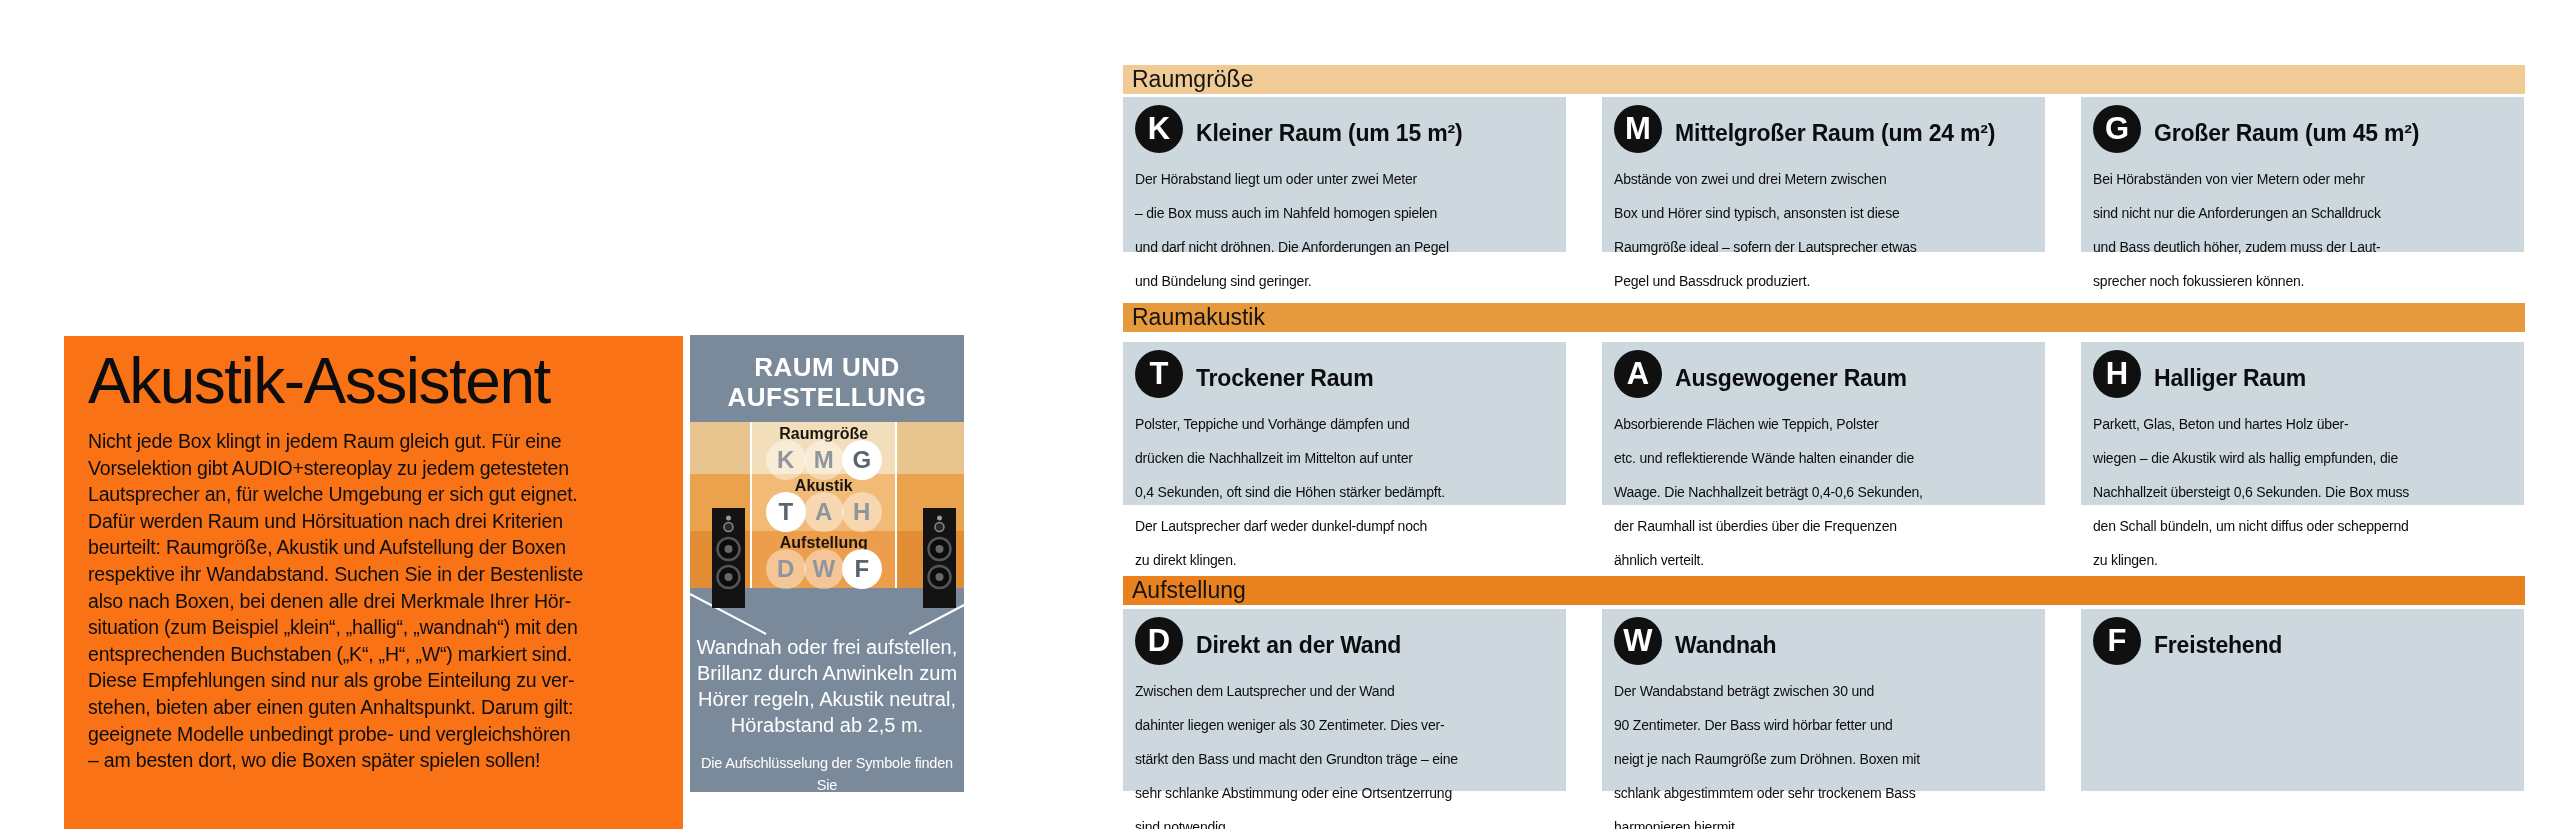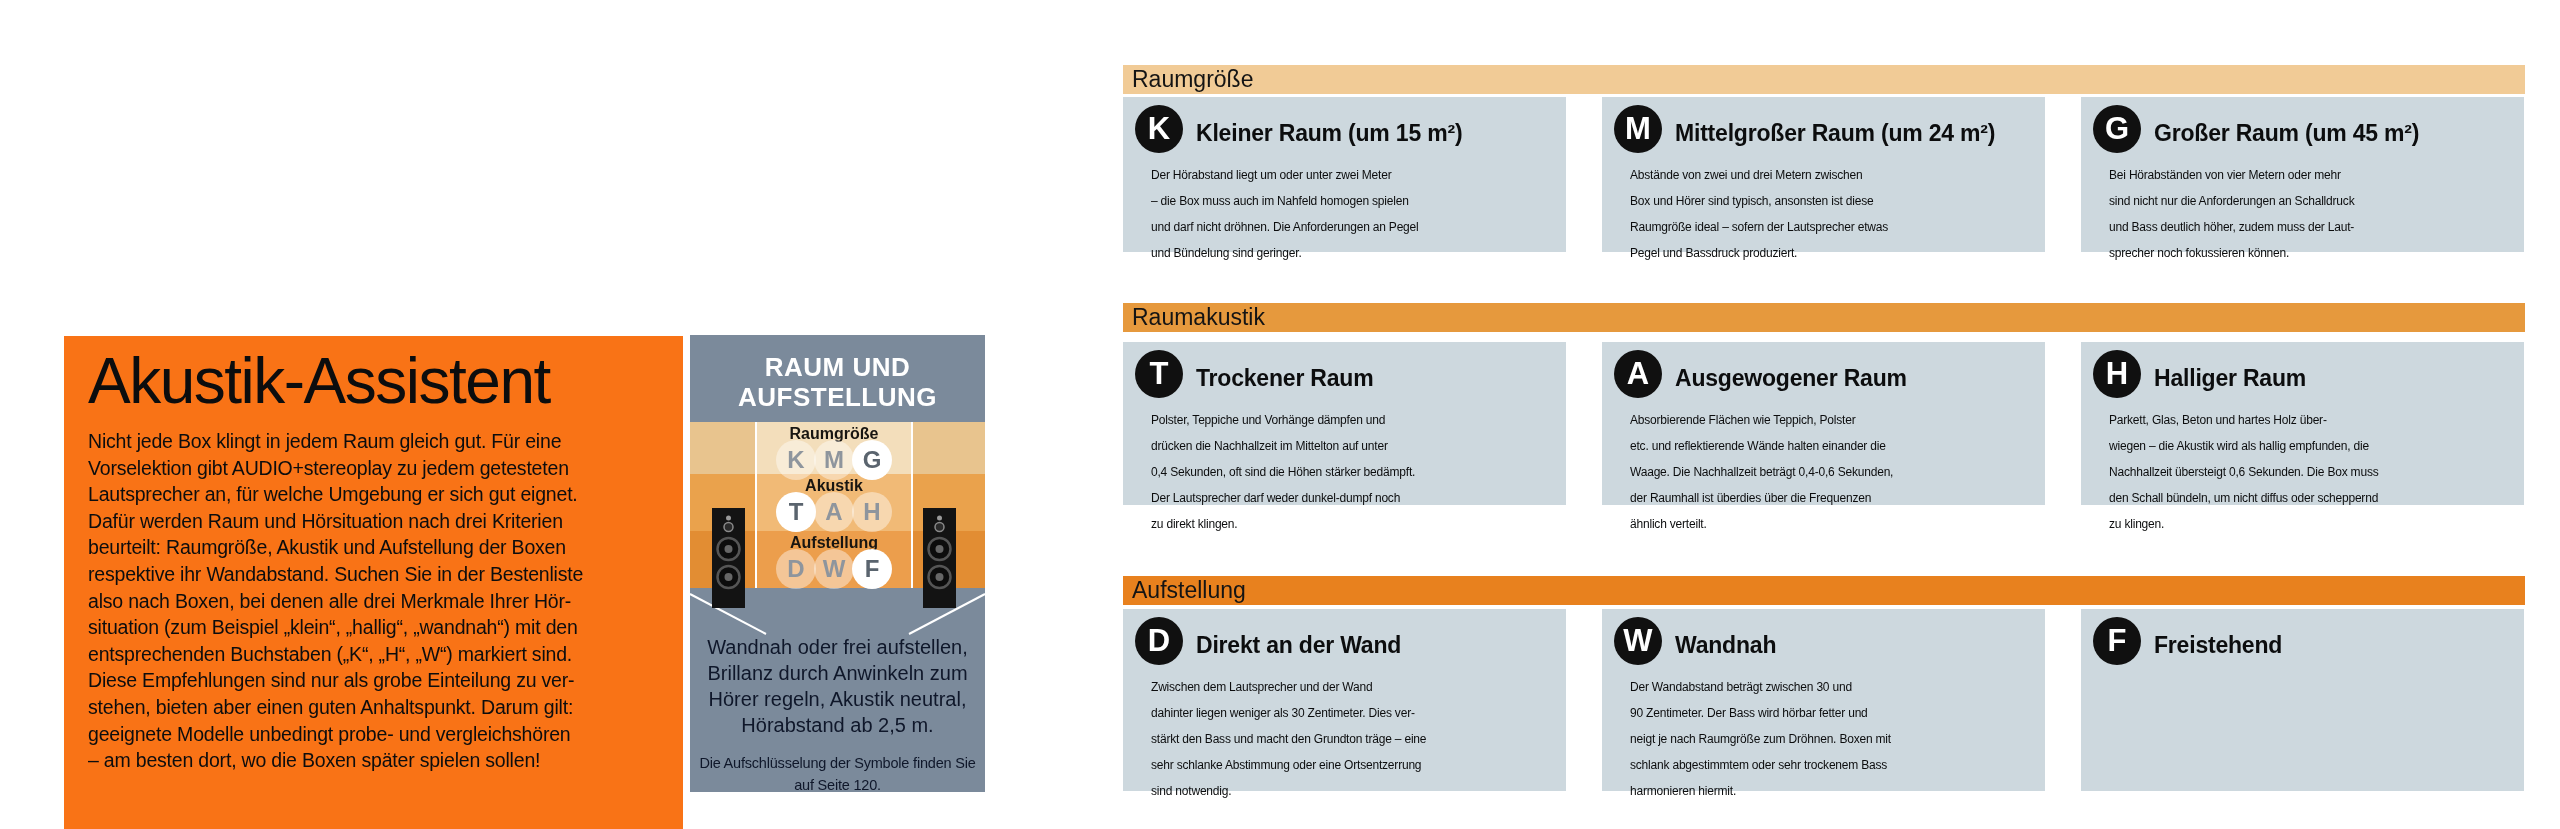--- a/index.html
+++ b/index.html
@@ -7,38 +7,38 @@
         font-family:"Liberation Sans",sans-serif;color:#0c0d0e;}
 
   
   .left-panel{position:absolute;left:64px;top:336px;width:619px;height:553px;
               background:#f97316;box-sizing:border-box;padding:10px 14px 0 24px;}
   .left-title{margin:0;font-size:64px;font-weight:400;letter-spacing:-1.5px;line-height:70px;}
   .left-body{margin:12px 0 0;font-size:19.5px;line-height:26.6px;letter-spacing:-0.2px;
              white-space:pre-line;}
 
   
-  .info{position:absolute;left:690px;top:335px;width:295px;height:457px;}
+  .info{position:absolute;left:690px;top:335px;width:274px;height:457px;}
   .info-header{height:87px;background:#7b8a9b;color:#fff;box-sizing:border-box;
                padding-top:17px;text-align:center;font-weight:700;font-size:26px;
                line-height:30px;letter-spacing:.5px;}
   .band{display:flex;}
   .band .mid{width:154px;border-left:2px solid #fff;border-right:2px solid #fff;
              text-align:center;overflow:visible;}
   .band-1{height:52px;}  .band-1 .side{background:#e8c48e;} .band-1 .mid{background:#f3debb;}
   .band-2{height:57px;}  .band-2 .side{background:#eaa24c;} .band-2 .mid{background:#f1ba76;}
   .band-3{height:57px;}  .band-3 .side{background:#e28d33;} .band-3 .mid{background:#ec9e4c;}
   .side-l{width:65px;} .side-r{width:72px;}
   .band-label{font-weight:700;font-size:16px;line-height:17px;margin-top:3px;color:#181511;}
   .circles{display:flex;justify-content:center;margin-top:-2px;position:relative;z-index:1;}
   .circle{width:40px;height:40px;border-radius:50%;margin:0 -1px;
           background:rgba(255,255,255,.42);color:#8e959d;
           font-weight:700;font-size:24px;line-height:40px;text-align:center;}
   .circle.active{background:#fff;color:#5a646e;}
-  .info-footer{position:relative;height:204px;background:#7b8a9b;color:#0f172a;text-align:center;}
+  .info-footer{position:relative;height:204px;background:#7b8a9b;color:#ffffff;text-align:center;}
   .guide-lines{position:absolute;left:0;top:0;}
   .footer-text{position:relative;margin:0;padding-top:46px;font-size:20px;line-height:26px;
                white-space:pre-line;font-weight:400;}
   .footer-note{position:relative;margin:14px 0 0;font-size:14.5px;line-height:22px;
                letter-spacing:-.2px;white-space:pre-line;}
   .speaker{position:absolute;top:173px;z-index:2;}
   .speaker.sp-left{left:22px;} .speaker.sp-right{left:233px;}
 
   
   .section-bar{position:absolute;left:1123px;width:1402px;height:29px;box-sizing:border-box;
@@ -49,21 +49,21 @@
 
   .card{position:absolute;width:443px;background:#cdd8de;box-sizing:border-box;
         padding:7px 10px 0 12px;}
   .row-1{top:97px;height:155px;}
   .row-2{top:342px;height:163px;}
   .row-3{top:609px;height:182px;}
   .col-1{left:1123px;} .col-2{left:1602px;} .col-3{left:2081px;}
   .badge{float:left;width:48px;height:48px;border-radius:50%;background:#101010;color:#fff;
          font-weight:700;font-size:31px;line-height:48px;text-align:center;margin:1px 13px 3px 0;}
   .card h3{margin:16px;font-size:23px;font-weight:700;line-height:26px;letter-spacing:-.2px;}
-  .card p{margin:16px;font-size:12px;line-height:26px;letter-spacing:-.2px;white-space:pre-line;}
+  .card p{margin:0;font-size:14px;line-height:34px;letter-spacing:-.2px;white-space:pre-line;}
 </style>
 </head>
 <body>
 
 <div class="page">
 
   <section class="left-panel">
     <h1 class="left-title">Akustik-Assistent</h1>
     <p class="left-body">Nicht jede Box klingt in jedem Raum gleich gut. Für eine
 Vorselektion gibt AUDIO+stereoplay zu jedem getesteten

